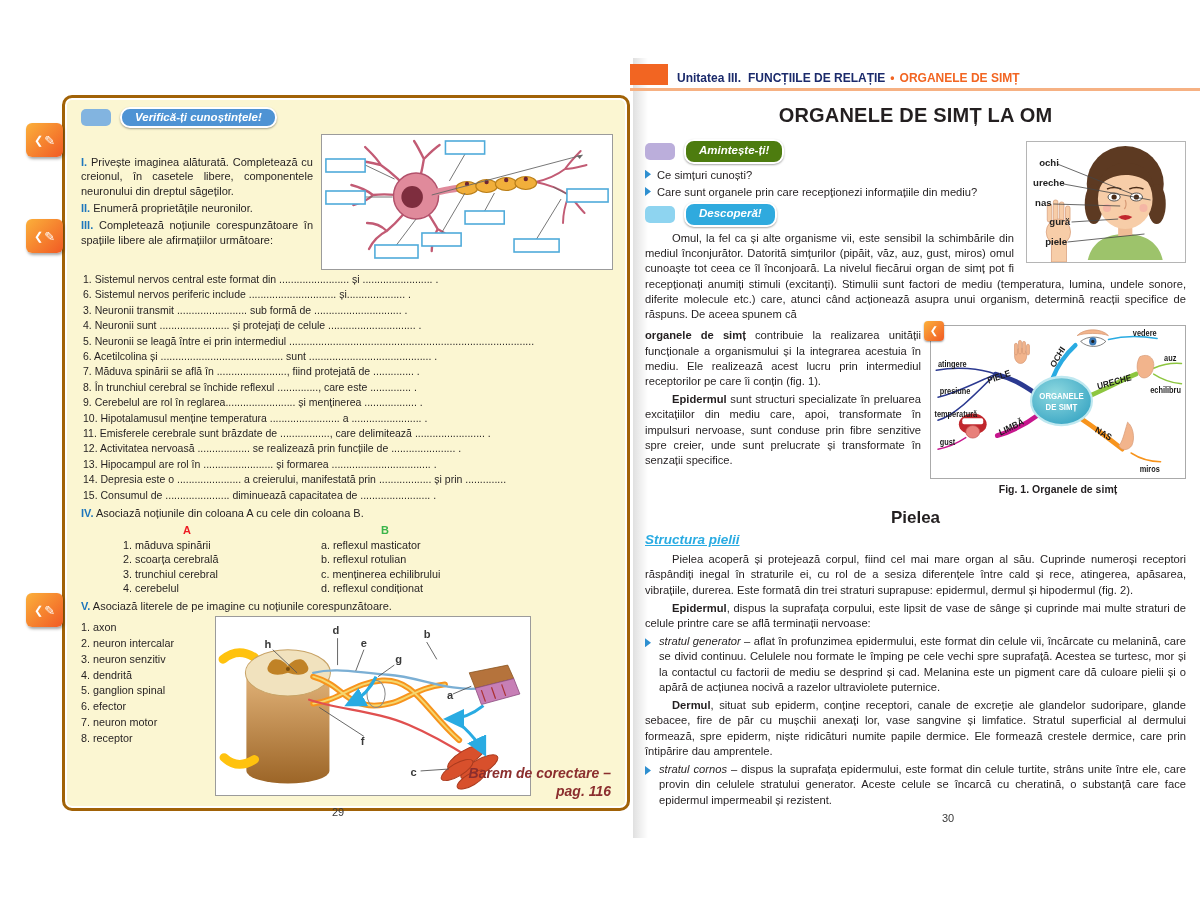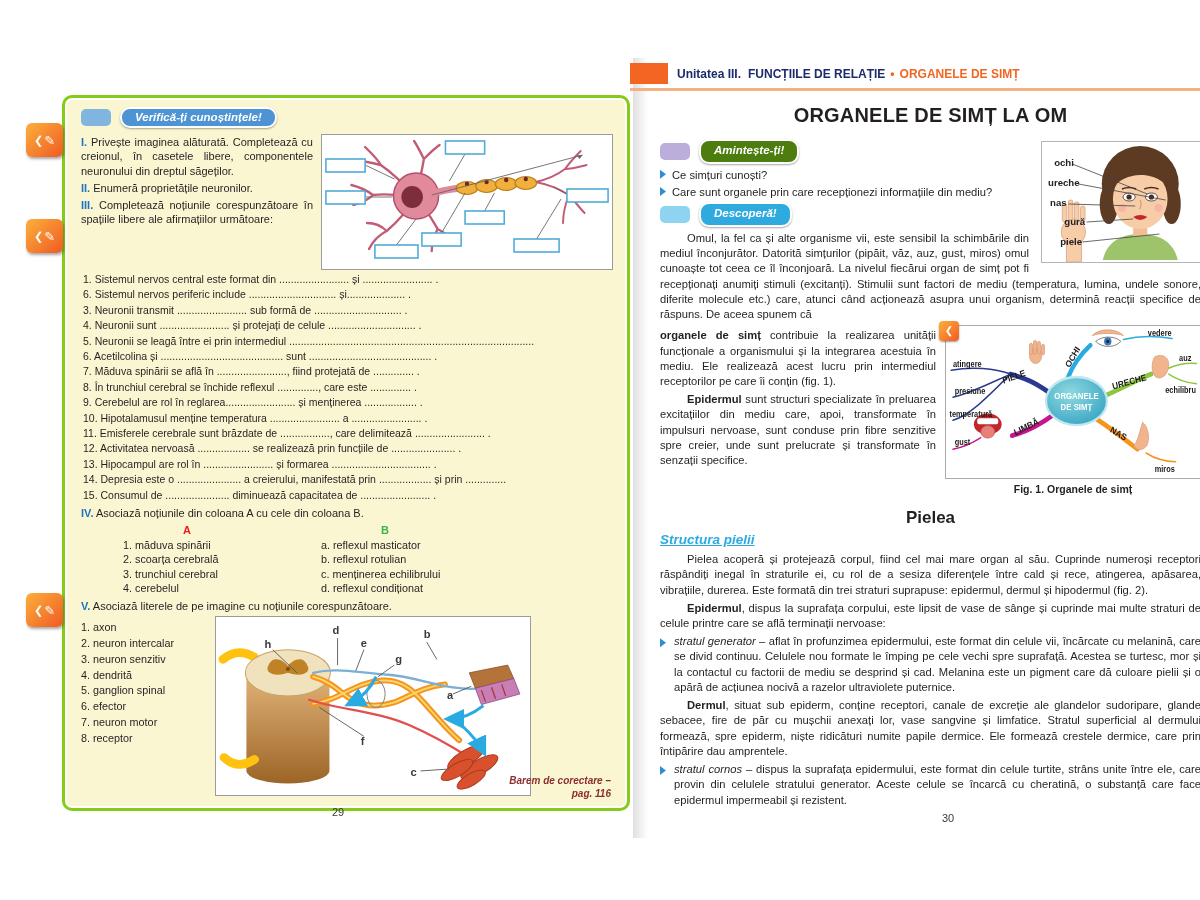--- a/index.html
+++ b/index.html
@@ -1,68 +1,68 @@
 <!DOCTYPE html>
 <html><head>
 <meta charset="utf-8">
 <style>
   html,body{margin:0;padding:0;}
   body{width:1200px;height:900px;position:relative;background:#fff;overflow:hidden;
        font-family:"Liberation Sans","DejaVu Sans",sans-serif;color:#231F20;}
 
   
   .page-left{position:absolute;left:62px;top:95px;width:568px;height:716px;}
-  .panel{position:absolute;inset:0;background:#FBF6D2;border:3px solid #84cc16;border-radius:10px;
+  .panel{position:absolute;inset:0;background:#FBF6D2;border:3px solid #a16207;border-radius:10px;
          box-shadow:inset 0 0 0 2px #fff;padding:8px 14px 8px 16px;box-sizing:border-box;overflow:hidden;}
   .margin-icon{position:absolute;left:-36px;width:37px;height:34px;border-radius:6px;
       background:linear-gradient(135deg,#FBB03B,#F15A24);box-shadow:1px 2px 3px rgba(0,0,0,.35);
       display:flex;align-items:center;justify-content:center;color:#fff;z-index:3;}
   .margin-icon .chev{font-size:11px;font-weight:bold;margin-right:1px;}
   .margin-icon .pen{font-size:13px;}
   .mi1{top:28px}.mi2{top:124px}.mi3{top:498px}
 
   .badge-row{display:flex;align-items:center;margin:1px 0 4px;}
   .badge{color:#fff;font-weight:bold;font-style:italic;font-size:11.5px;padding:2px 13px 3px;
          border-radius:10px;border:2px solid #fff;box-shadow:0 1px 2px rgba(0,0,0,.35);display:inline-block;}
   .badge.blue{background:#4E93D4}.badge.purple{background:#4d7c0f}.badge.cyan{background:#2FAADE}
   .badge-tab{display:inline-block;width:30px;height:17px;border-radius:5px;margin-right:9px;}
   .badge-tab.blue-light{background:#82B4E0}.badge-tab.purple-light{background:#BBAEDB}.badge-tab.cyan-light{background:#8ED4F0}
 
   .item{margin:3px 0;font-size:11px;line-height:1.3;text-align:justify;}
   .roman{color:#1C75BC;font-weight:bold;}
-  .top-row{display:flex;}
+  .top-row{display:flex;align-items:center;}
   .top-left{width:232px;padding-right:8px;}
   .neuron-box{flex:1;height:134px;background:#fff;border:1px solid #9B9B9B;margin-top:2px;}
   .fill-list{margin:2px 0 0 2px;}
   .fill-item{font-size:10.5px;line-height:15.4px;white-space:nowrap;overflow:hidden;}
   .match-cols{display:flex;margin-left:42px;font-size:10.8px;line-height:14.5px;}
   .col-a{width:198px;}
   .col-head{font-weight:bold;text-align:left;margin-left:60px;font-size:11px;}
   .col-head.red{color:#ED1C24}.col-head.green{color:#3AB54A}
   .v-row{display:flex;margin-top:2px;}
   .v-list{width:134px;font-size:10.8px;line-height:15.8px;padding-top:4px;}
   .reflex-box{width:314px;height:178px;background:#fff;border:1px solid #9B9B9B;}
-  .barem{position:absolute;right:16px;bottom:8px;font-size:10px;font-style:italic;font-weight:bold;
+  .barem{position:absolute;right:16px;bottom:8px;font-size:14px;font-style:italic;font-weight:bold;
          color:#8B2E2E;text-align:right;line-height:1.25;}
   .pagenum{position:absolute;font-size:11px;color:#3a3a3a;}
 
   
   .spine{position:absolute;left:633px;top:58px;width:15px;height:780px;
          background:linear-gradient(to right,rgba(0,0,0,.12),rgba(0,0,0,0));}
 
   
-  .rp-header{position:absolute;left:630px;top:62px;width:570px;height:23px;display:flex;align-items:center;font-size:12px;}
+  .rp-header{position:absolute;left:630px;top:62px;width:570px;height:23px;display:flex;align-items:flex-end;font-size:12px;}
   .orange-block{width:38px;height:21px;background:#F26522;margin-right:9px;}
   .unit{color:#1B2A6B;font-weight:bold;margin-right:7px;}
   .section{color:#1B2A6B;font-weight:bold;}
   .sep{color:#F26522;font-weight:bold;margin:0 5px;}
   .topic{color:#F26522;font-weight:bold;}
   .rp-rule{position:absolute;left:630px;top:88px;width:570px;border-top:3px solid #F6B183;}
 
-  .rp-body{position:absolute;left:660px;top:96px;width:541px;font-size:11.2px;line-height:1.36;}
+  .rp-body{position:absolute;left:645px;top:96px;width:541px;font-size:11.2px;line-height:1.36;}
   .title{text-align:center;font-size:20px;margin:6px 0 10px;font-weight:bold;letter-spacing:.2px;}
   .face-box{float:right;width:158px;height:120px;background:#fff;border:1px solid #b5b5b5;margin:2px 0 6px 12px;}
   .q{margin:2px 0;}
   .tri{display:inline-block;width:6px;height:9px;background:#2E8FD0;clip-path:polygon(0 0,100% 50%,0 100%);
        margin-right:6px;flex:none;}
   .para{margin:3px 0;text-align:justify;}
   .indent{text-indent:27px;}
   .mt{}
   .two-col{display:flex;gap:9px;margin-top:1px;}
   .col-text{width:276px;}

